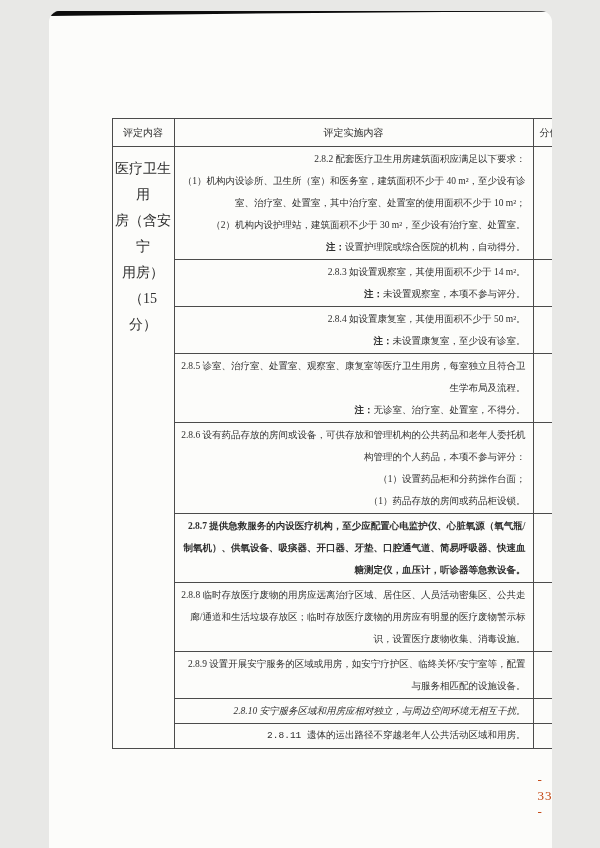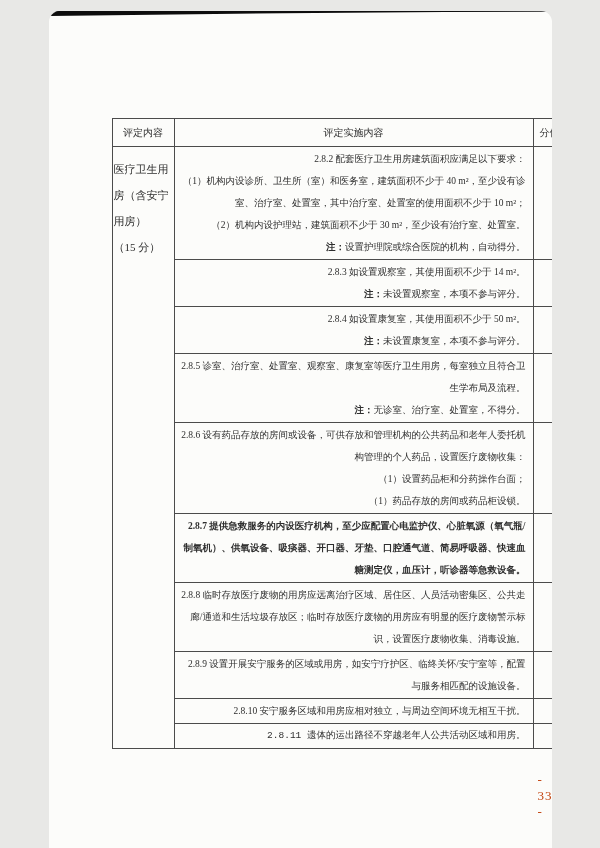--- a/index.html
+++ b/index.html
@@ -36,22 +36,22 @@
   }
   .eval-table th{
     height:28px;
     font-size:10px;
     font-weight:normal;
     text-align:center;
     padding:0 2px;
   }
   .cat-cell{
     vertical-align:top;
-    text-align:left;
-    font-size:11px;
+    text-align:center;
+    font-size:14px;
     line-height:26px;
     padding-top:9px;
   }
   .content-cell{
     vertical-align:middle;
     text-align:right;
     font-size:9.5px;
     line-height:22px;
     padding:1px 7px 1px 6px;
   }
@@ -109,34 +109,34 @@
         <tr style="height: 45px;">
           <td class="content-cell">
             <p>2.8.3 如设置观察室，其使用面积不少于 14 m²。</p>
             <p><b class="note-prefix">注：</b><span>未设置观察室，本项不参与评分。</span></p>
           </td>
           <td class="score-cell">1</td>
         </tr>
         <tr style="height: 43px;">
           <td class="content-cell">
             <p>2.8.4 如设置康复室，其使用面积不少于 50 m²。</p>
-            <p><b class="note-prefix">注：</b><span>未设置康复室，本项不参与评分。</span></p>
+            <p><b class="note-prefix">注：</b><span>未设置康复室，至少设有诊室。</span></p>
           </td>
           <td class="score-cell">1</td>
         </tr>
         <tr style="height: 68px;">
           <td class="content-cell">
             <p>2.8.5 诊室、治疗室、处置室、观察室、康复室等医疗卫生用房，每室独立且符合卫生学布局及流程。</p>
             <p><b class="note-prefix">注：</b><span>无诊室、治疗室、处置室，不得分。</span></p>
           </td>
           <td class="score-cell">2</td>
         </tr>
         <tr style="height: 88px;">
           <td class="content-cell">
-            <p>2.8.6 设有药品存放的房间或设备，可供存放和管理机构的公共药品和老年人委托机构管理的个人药品，设置医疗废物收集：</p>
+            <p>2.8.6 设有药品存放的房间或设备，可供存放和管理机构的公共药品和老年人委托机构管理的个人药品，本项不参与评分：</p>
             <p>（1）设置药品柜和分药操作台面；</p>
             <p>（1）药品存放的房间或药品柜设锁。</p>
           </td>
           <td class="score-cell">2</td>
         </tr>
         <tr style="height: 68px; font-weight: bold;">
           <td class="content-cell">
             <p>2.8.7 提供急救服务的内设医疗机构，至少应配置心电监护仪、心脏氧源（氧气瓶/制氧机）、供氧设备、吸痰器、开口器、牙垫、口腔通气道、简易呼吸器、快速血糖测定仪，血压计，听诊器等急救设备。</p>
           </td>
           <td class="score-cell">2</td>
@@ -146,21 +146,21 @@
             <p>2.8.8 临时存放医疗废物的用房应远离治疗区域、居住区、人员活动密集区、公共走廊/通道和生活垃圾存放区；临时存放医疗废物的用房应有明显的医疗废物警示标识，设置医疗废物收集、消毒设施。</p>
           </td>
           <td class="score-cell">1</td>
         </tr>
         <tr style="height: 46px;">
           <td class="content-cell">
             <p>2.8.9 设置开展安宁服务的区域或用房，如安宁疗护区、临终关怀/安宁室等，配置与服务相匹配的设施设备。</p>
           </td>
           <td class="score-cell">2</td>
         </tr>
-        <tr style="height: 22px;">
+        <tr style="height: 22px; font-style: italic;">
           <td class="content-cell">
             <p>2.8.10 安宁服务区域和用房应相对独立，与周边空间环境无相互干扰。</p>
           </td>
           <td class="score-cell">1</td>
         </tr>
         <tr style="height: 21px; font-family: Liberation Mono, monospace;">
           <td class="content-cell">
             <p>2.8.11 遗体的运出路径不穿越老年人公共活动区域和用房。</p>
           </td>
           <td class="score-cell">1</td>

